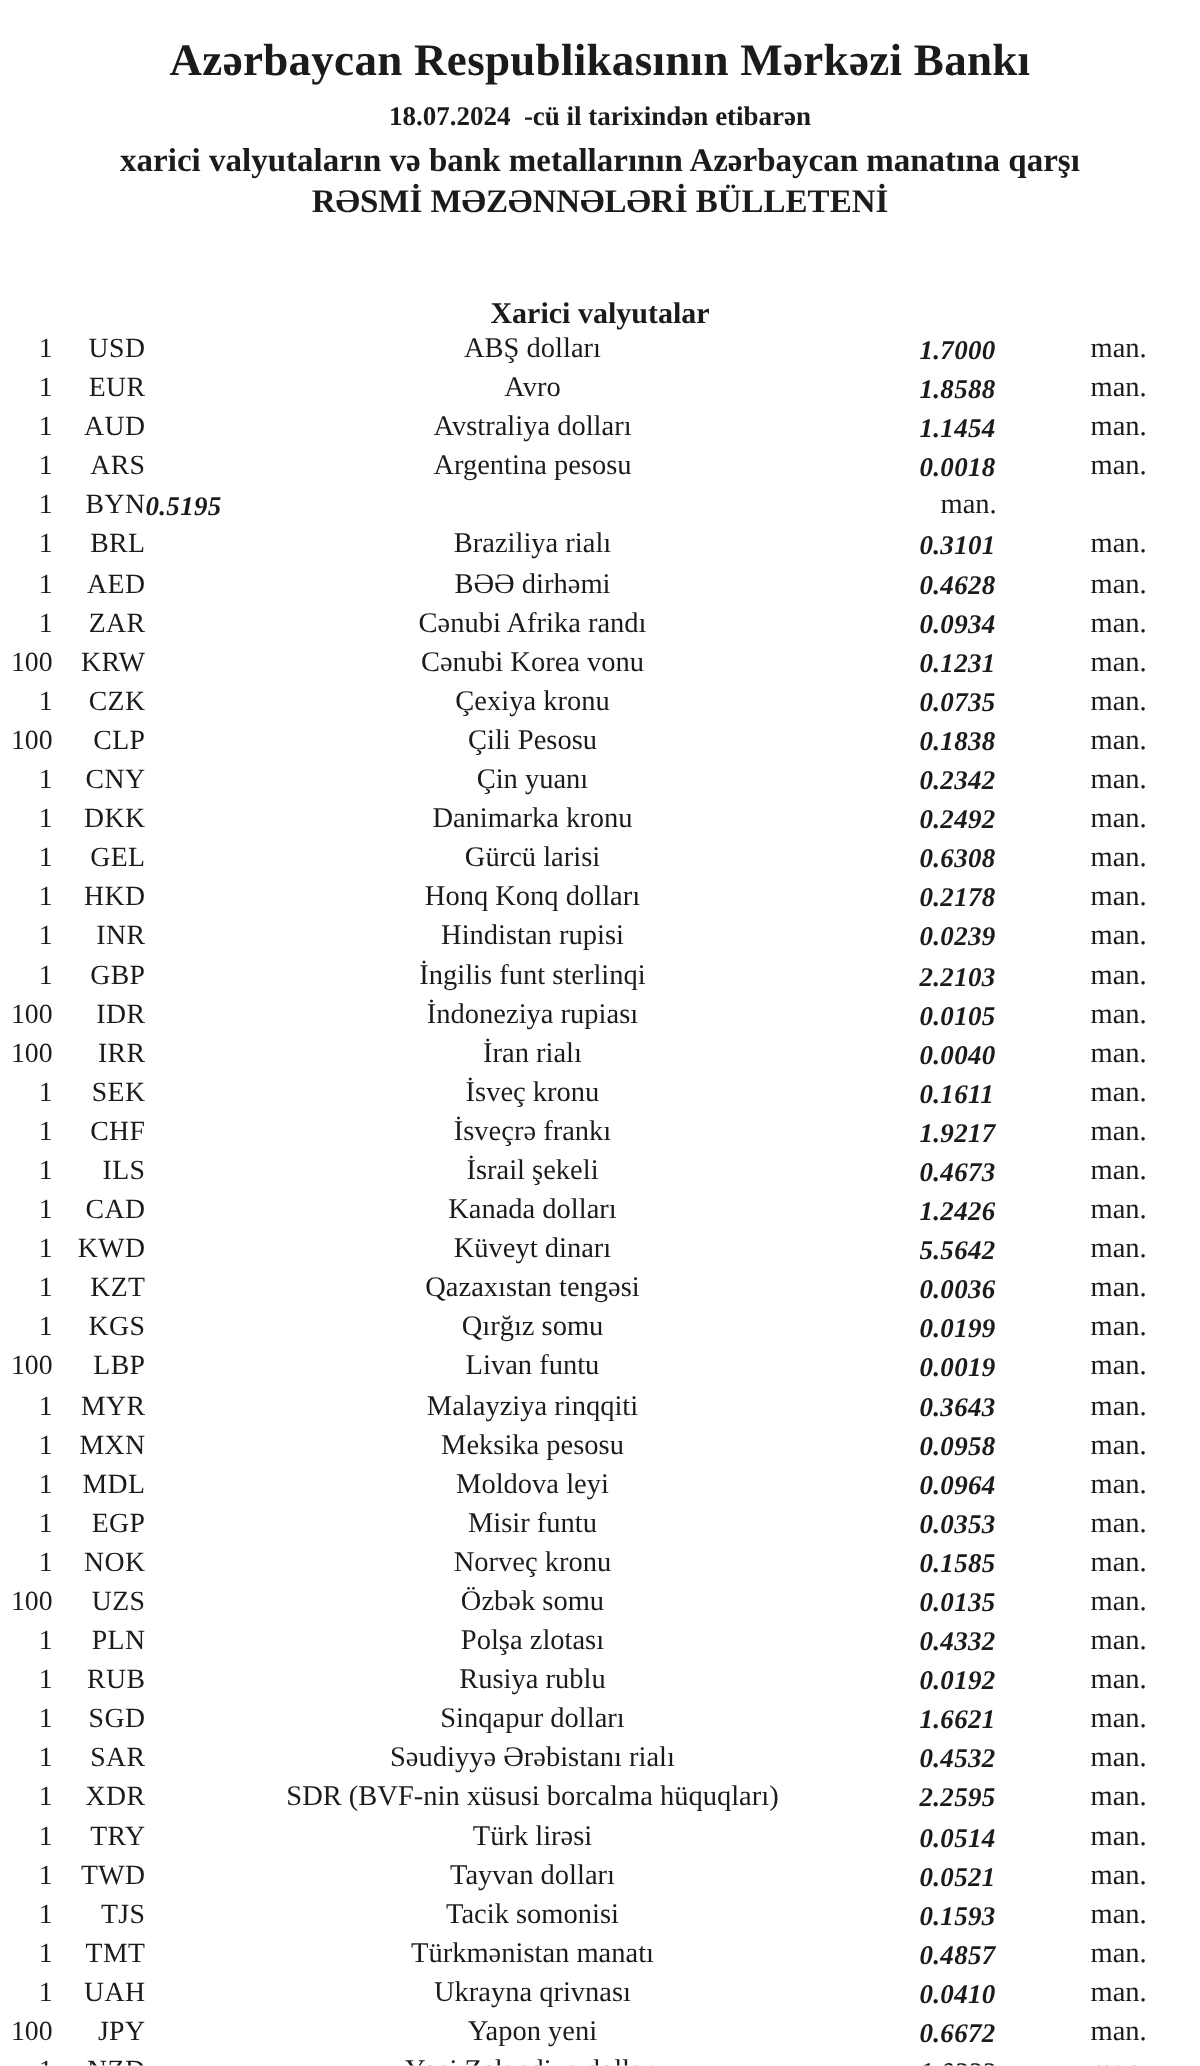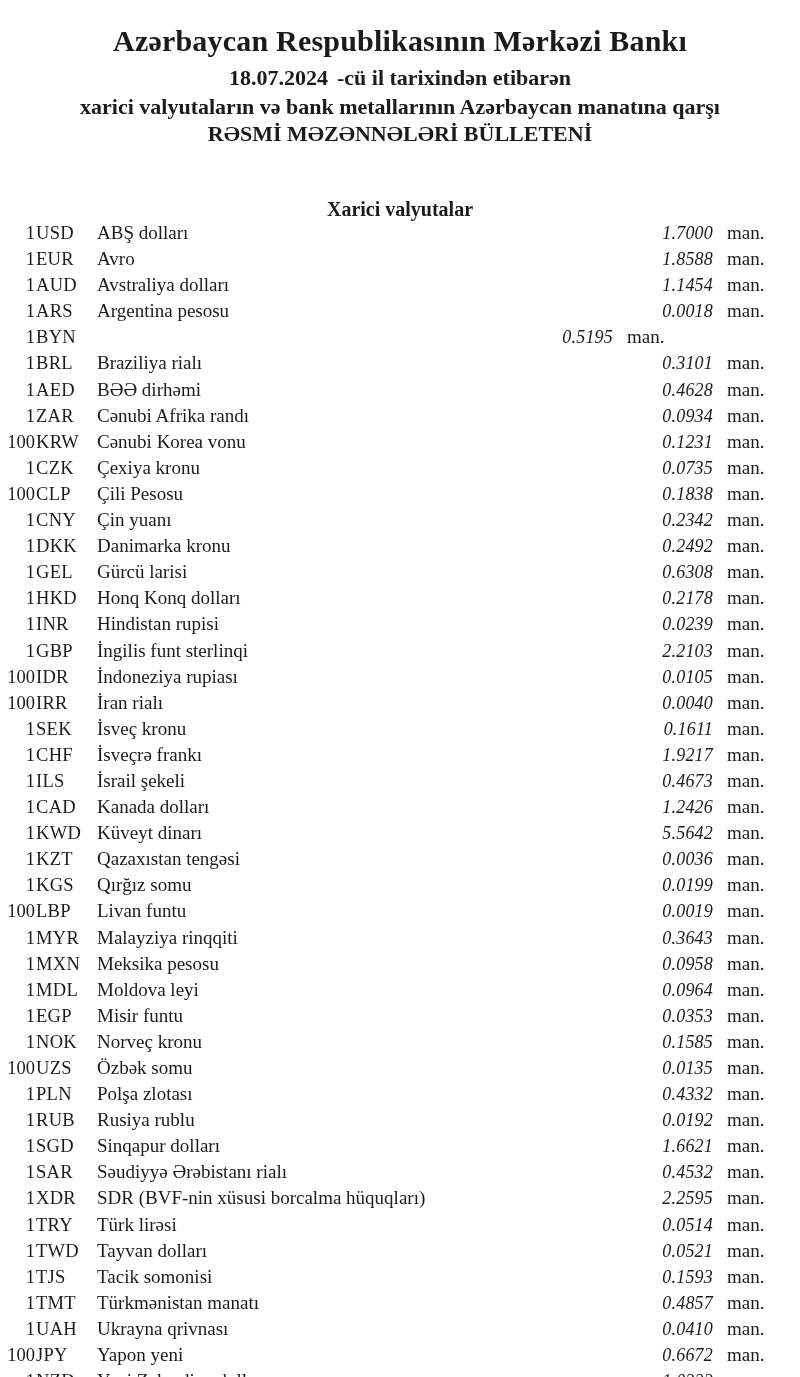--- a/index.html
+++ b/index.html
@@ -20,21 +20,21 @@
   .doc-header { text-align: center; }
   .doc-title {
     margin-top: 24px;
     font-size: 30px;
     font-weight: bold;
     line-height: 34px;
     letter-spacing: 0.2px;
   }
   .doc-dateline {
     margin-top: 7px;
-    font-size: 22px;
+    font-size: 18px;
     font-weight: bold;
     line-height: 25px;
   }
   .date-gap { display: inline-block; width: 9px; }
   .doc-subtitle {
     margin-top: 4px;
     font-size: 22px;
     font-weight: bold;
     line-height: 25px;
   }
@@ -67,32 +67,31 @@
     height: 26.1px;
     line-height: 26.1px;
     font-size: 19px;
   }
   .row .qty {
     text-align: right;
     padding-right: 1px;
     font-size: 18.5px;
   }
   .row .code {
-    text-align: left;
+    text-align: right;
     font-size: 18.5px;
     letter-spacing: 0.3px;
   }
   .row .name {
-    text-align: left;
+    text-align: center;
     white-space: nowrap;
     overflow: hidden;
   }
   .row .rate {
-    text-align: right;
-    font-weight: normal;
+    font-weight: bold;
     font-style: italic;
     font-size: 18px;
     letter-spacing: 0.2px;
   }
   .row .man {
     text-align: left;
     padding-left: 14px;
   }
 </style>
 </head>

